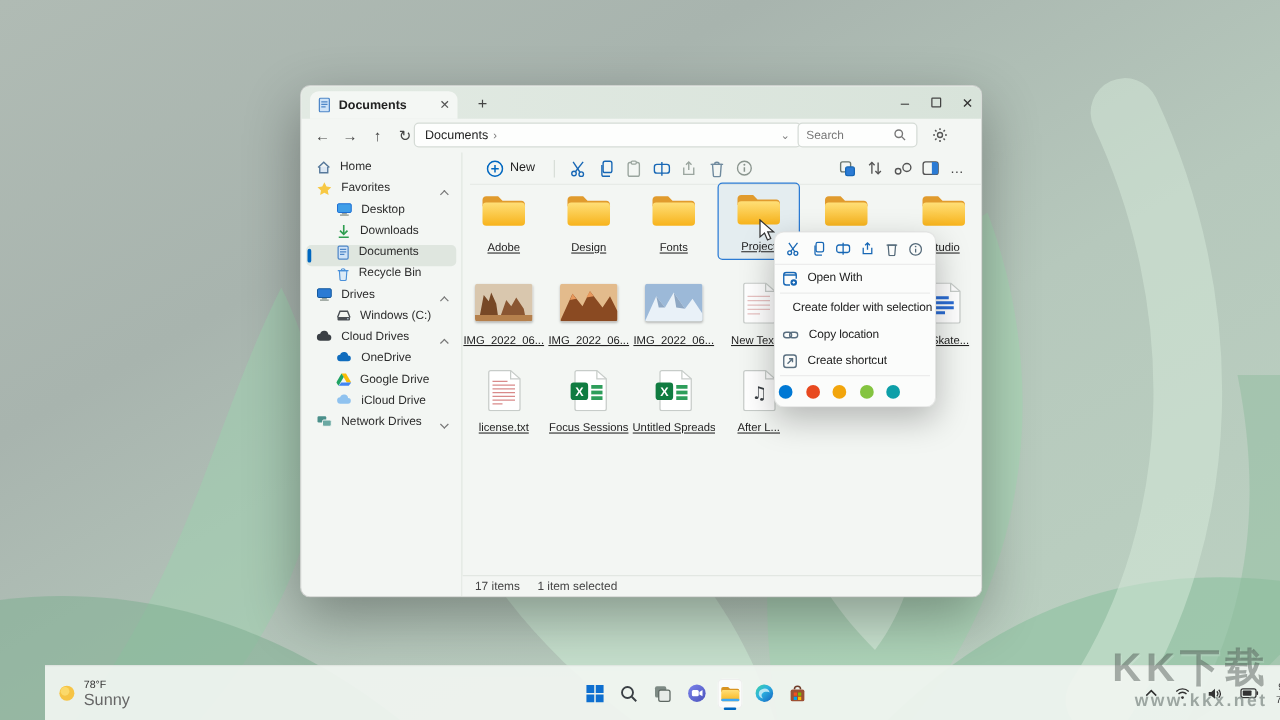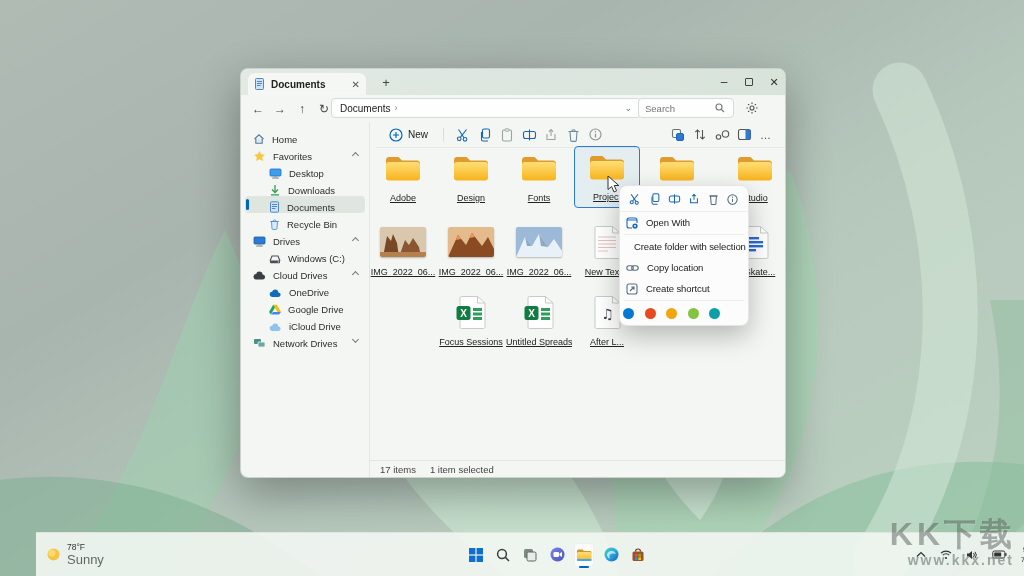--- a/index.html
+++ b/index.html
@@ -55,21 +55,21 @@
              border-bottom:1px solid #e7ebe7; }
   .new-btn { display:flex; align-items:center; gap:5px; margin-left:6px; padding:3px 7px; border-radius:4px; }
   .new-btn span { font-size:10px; color:#222; }
   .tb-sep { width:1px; height:14px; background:#d8ded8; margin:0 8px; }
   .tbtn { width:22px; height:20px; display:flex; align-items:center; justify-content:center; }
   .tb-right { margin-left:auto; display:flex; align-items:center; margin-right:8px; }
   .dots3 { font-size:11px; color:#444; letter-spacing:1px; }
 
   .sidebar { position:absolute; left:0; top:53px; width:128px; bottom:0; padding-top:6px; }
   .sidebar-divider { position:absolute; left:128px; top:53px; bottom:0; width:1px; background:#e2e7e2; }
-  .srow { position:relative; height:17px; margin:0 4px; display:flex; align-items:flex-end; gap:7px;
+  .srow { position:relative; height:17px; margin:0 4px; display:flex; align-items:flex-start; gap:7px;
           padding-left:8px; border-radius:4px; font-size:9.5px; color:#2c2c2c; white-space:nowrap; }
   .srow.child { padding-left:24px; }
   .srow.selected { background:#dfe6df; }
   .selpill { position:absolute; left:1px; top:3px; width:3px; height:11px; border-radius:2px; background:#0067c0; }
   .srow .caret { position:absolute; right:7px; width:5px; height:5px; border-right:1px solid #777; border-bottom:1px solid #777; }
   .caret.up { transform:rotate(-135deg); top:8px; }
   .caret.down { transform:rotate(45deg); top:5px; }
 
   .content { position:absolute; left:129px; top:79px; right:0; bottom:17px; }
   .cell { position:absolute; width:66px; height:62px; text-align:center; border-radius:4px; }
@@ -510,20 +510,38 @@
               <rect x="5" y="11" width="12" height="2.4"></rect>
               <rect x="5" y="15" width="16" height="2.4"></rect>
               <rect x="5" y="19" width="16" height="2.4"></rect>
               <rect x="5" y="23" width="9" height="2.4"></rect>
             </g>
           </svg>
         </div>
       <div class="fname">of Skate...</div>
     </div>
 
+    <div class="cell" style="left:0px;top:144px">
+      <div class="iconwrap">
+          <svg width="27" height="33" viewBox="0 0 27 33">
+        <path d="M1,2 a1.5,1.5 0 0 1 1.5,-1.5 h16 L26,7 v24 a1.5,1.5 0 0 1 -1.5,1.5 h-22 A1.5,1.5 0 0 1 1,31 Z" fill="#fff" stroke="#c7ccc9"></path>
+        <path d="M18.5,0.5 V7 h7.5" fill="none" stroke="#c7ccc9"></path>
+        <g stroke="#d98a8a" stroke-width="1">
+              <line x1="4" y1="9" x2="16" y2="9"></line>
+              <line x1="4" y1="12" x2="22" y2="12"></line>
+              <line x1="4" y1="15" x2="22" y2="15"></line>
+              <line x1="4" y1="18" x2="22" y2="18"></line>
+              <line x1="4" y1="21" x2="22" y2="21"></line>
+              <line x1="4" y1="24" x2="22" y2="24"></line>
+              <line x1="4" y1="27" x2="12" y2="27"></line>
+            </g>
+          </svg>
+        </div>
+      <div class="fname">license.txt</div>
+    </div>
     <div class="cell" style="left:68px;top:144px">
       <div class="iconwrap">
           <svg width="30" height="33" viewBox="0 0 30 33">
         <path d="M4,2 a1.5,1.5 0 0 1 1.5,-1.5 h16 L29,7 v24 a1.5,1.5 0 0 1 -1.5,1.5 h-22 A1.5,1.5 0 0 1 4,31 Z" fill="#fff" stroke="#c7ccc9"></path>
         <path d="M21.5,0.5 V7 h7.5" fill="none" stroke="#c7ccc9"></path>
         <rect x="0.5" y="10" width="14" height="14" rx="2.5" fill="#107c41"></rect>
         <text x="7.5" y="20.5" font-size="10" font-weight="bold" fill="#fff" text-anchor="middle" font-family="Liberation Sans,sans-serif">X</text>
         <g fill="#2e9e5b">
               <rect x="17" y="12" width="9" height="3"></rect>
               <rect x="17" y="16.5" width="9" height="3"></rect>

